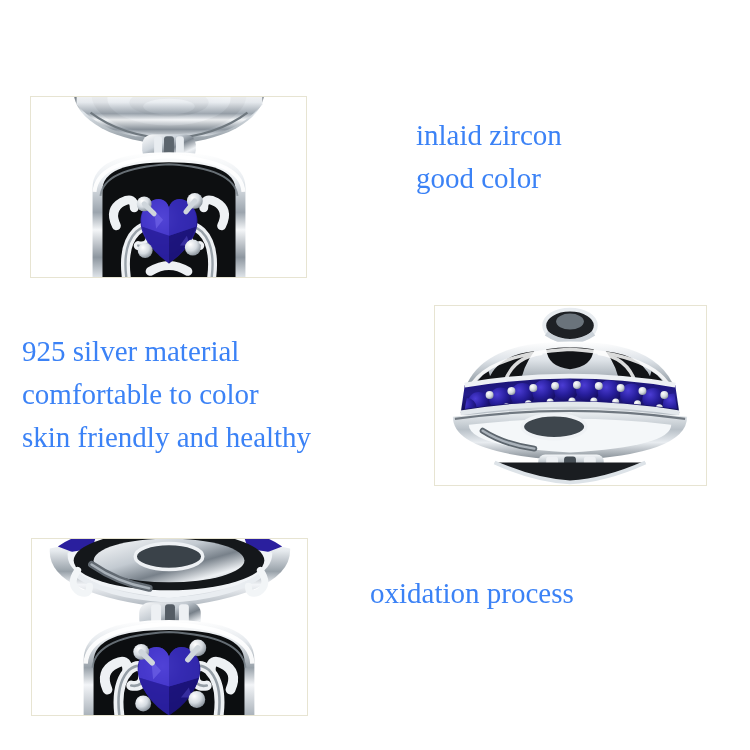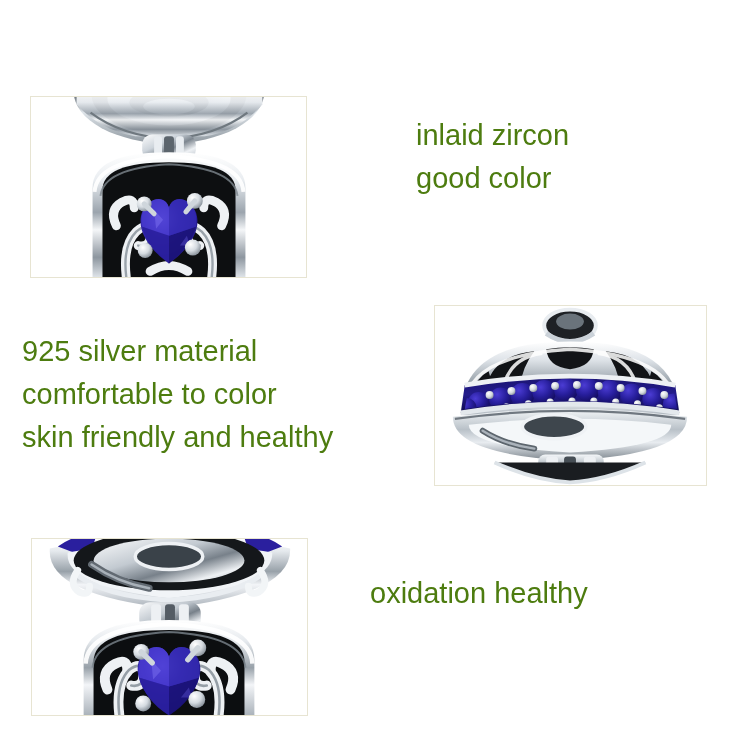--- a/index.html
+++ b/index.html
@@ -22,25 +22,26 @@
   }
   .photo{
     position:absolute;left:0;top:0;width:100%;height:100%;
     overflow:hidden;
     background:#ffffff;
   }
 
   
   .caption{
     position:absolute;
-    color:#4d7c0f;
+    color:#3b82f6;
     font-size:29px;
     line-height:43px;
     letter-spacing:0px;
     white-space:nowrap;
+    font-family:Liberation Serif, serif;
   }
   .caption .line{display:block;}
 
   
   .scene{position:absolute;left:0;top:0;width:100%;height:100%;}
   svg.jewel{display:block;width:100%;height:100%;}
 </style>
 </head>
 <body>
 
@@ -371,16 +372,16 @@
 
             <path d="M54 126 Q56 90 138 86 Q220 90 222 126" fill="none" stroke="#ffffff" stroke-width="4.5" opacity="0.9"></path>
             <path d="M61 130 Q64 98 138 94 Q212 98 215 130" fill="none" stroke="#7b848c" stroke-width="2" opacity="0.8"></path>
           </g>
         </svg>
       </div>
     </div>
   </div>
 
   <div class="caption" id="c3" style="left:370px;top:572px;">
-    <span class="line">oxidation healthy</span>
+    <span class="line">oxidation process</span>
   </div>
 
 </div>
 
 </body></html>

